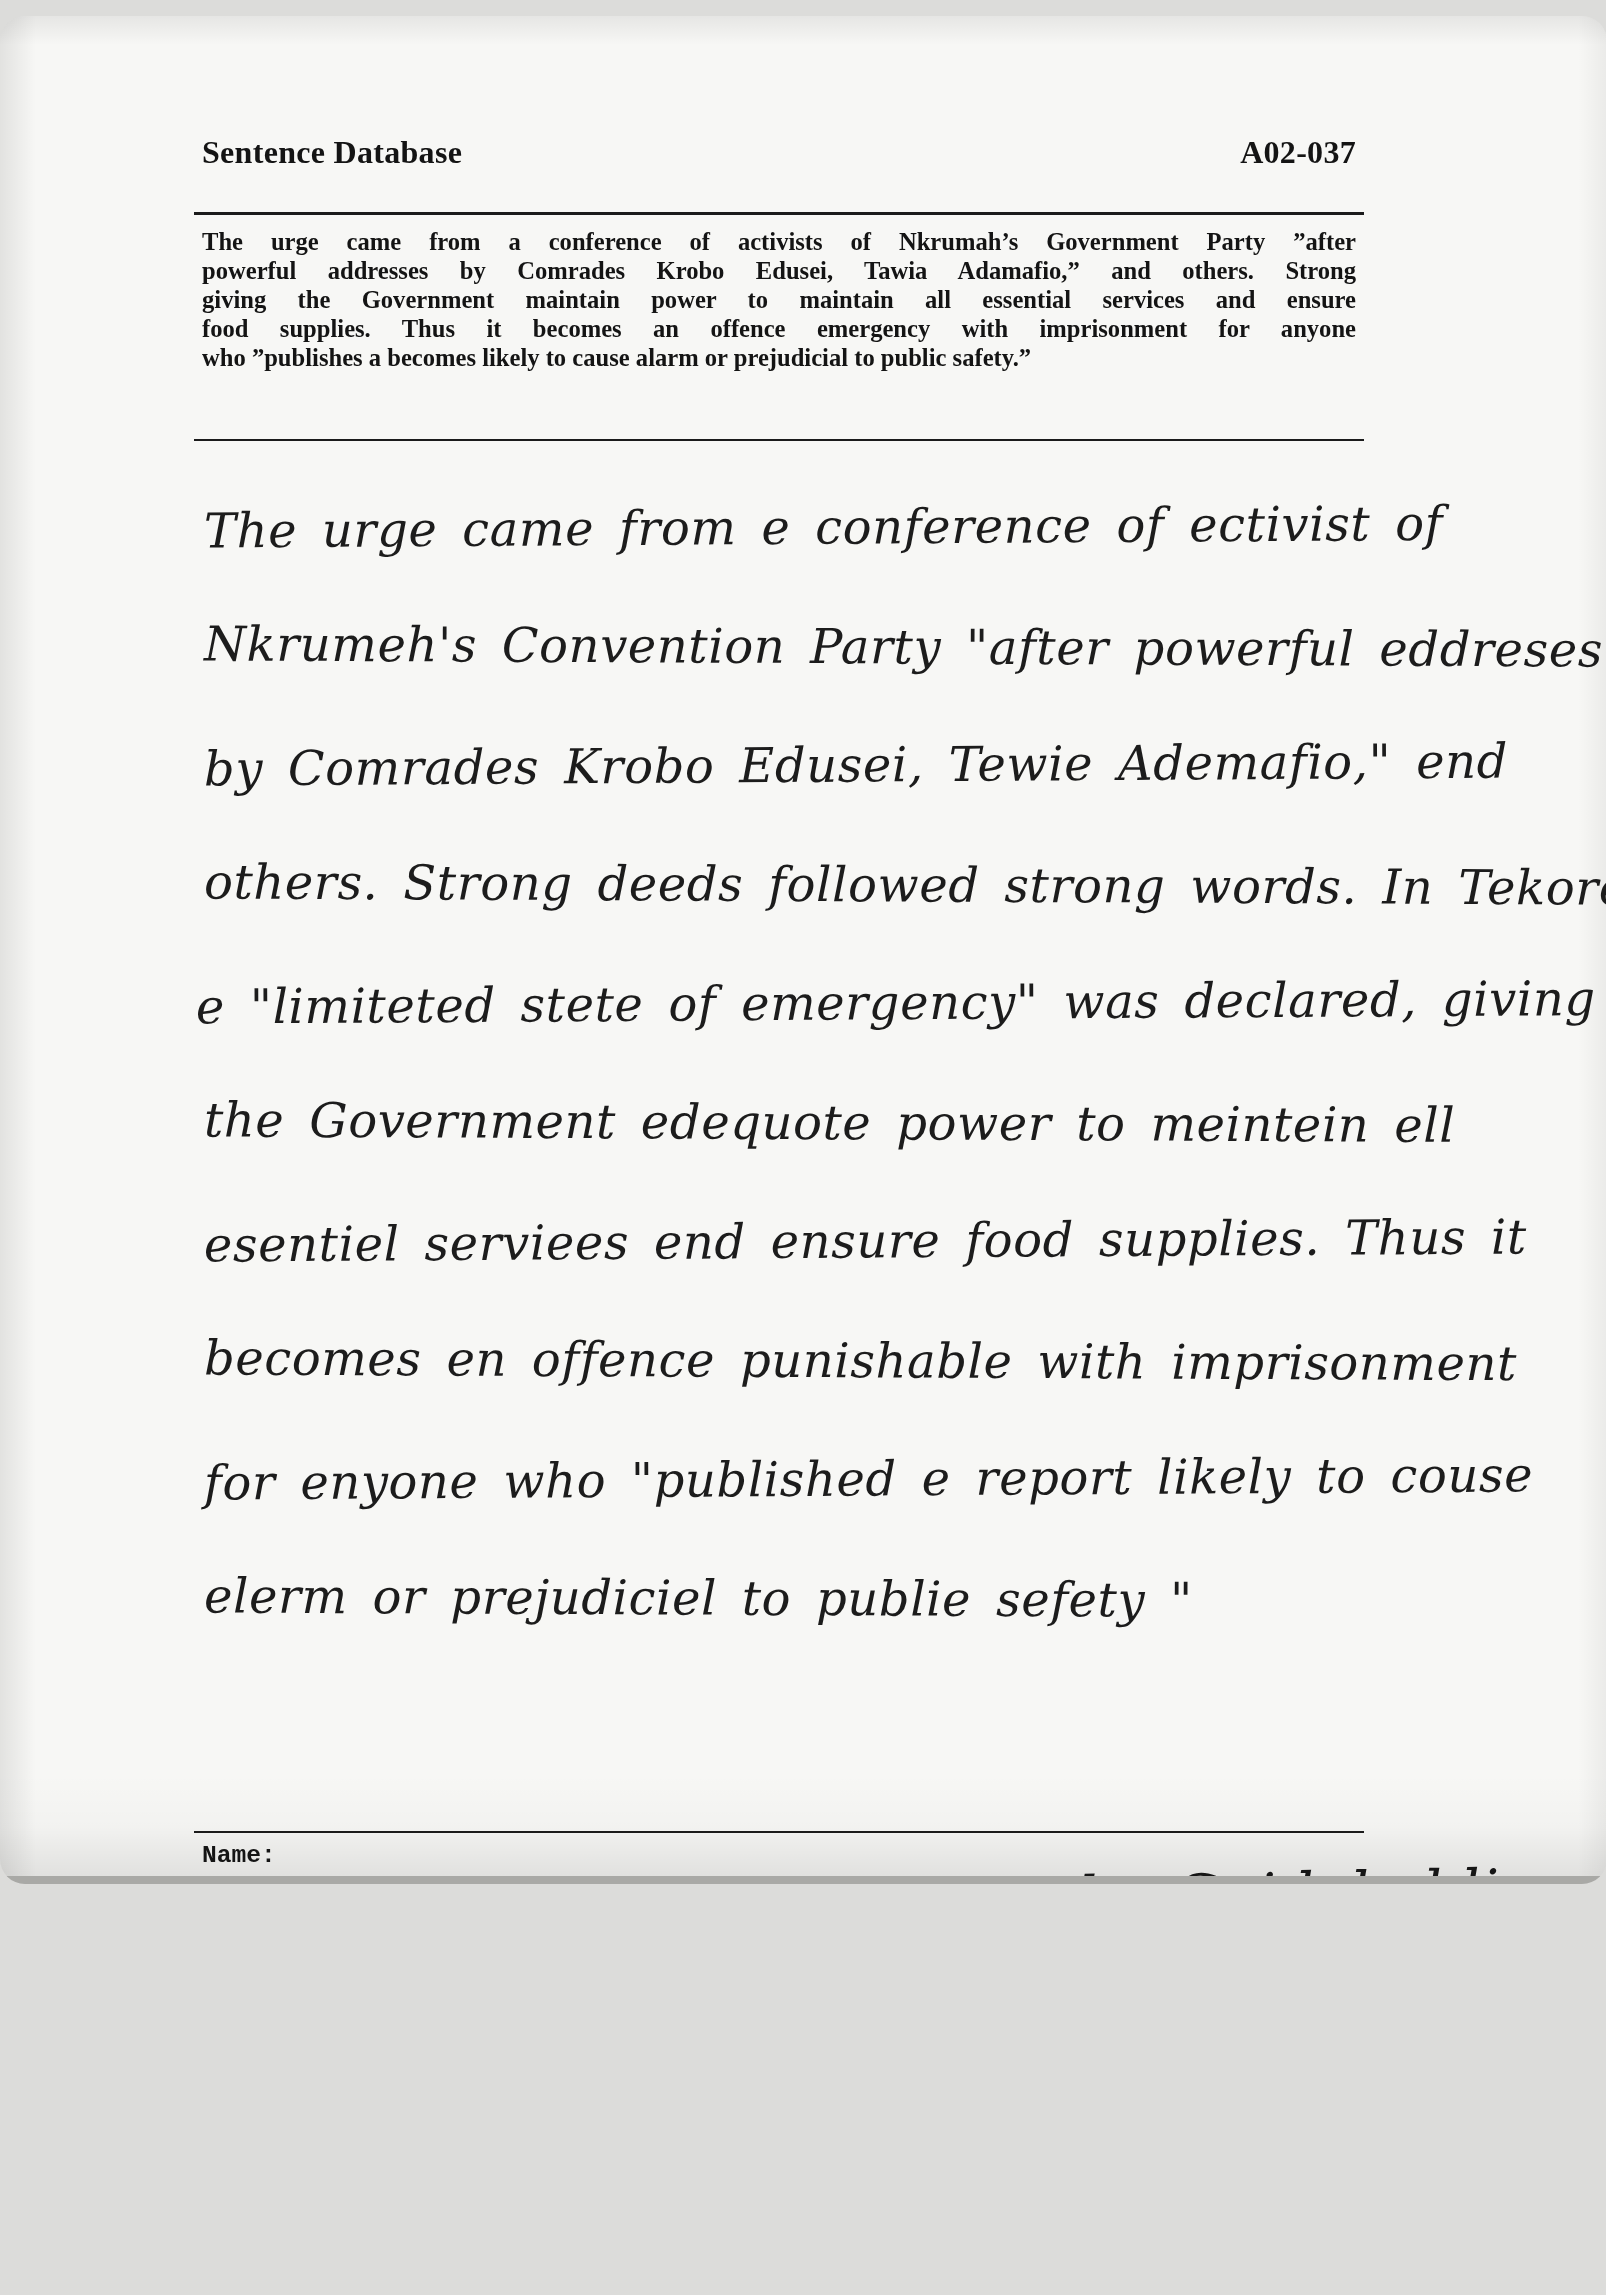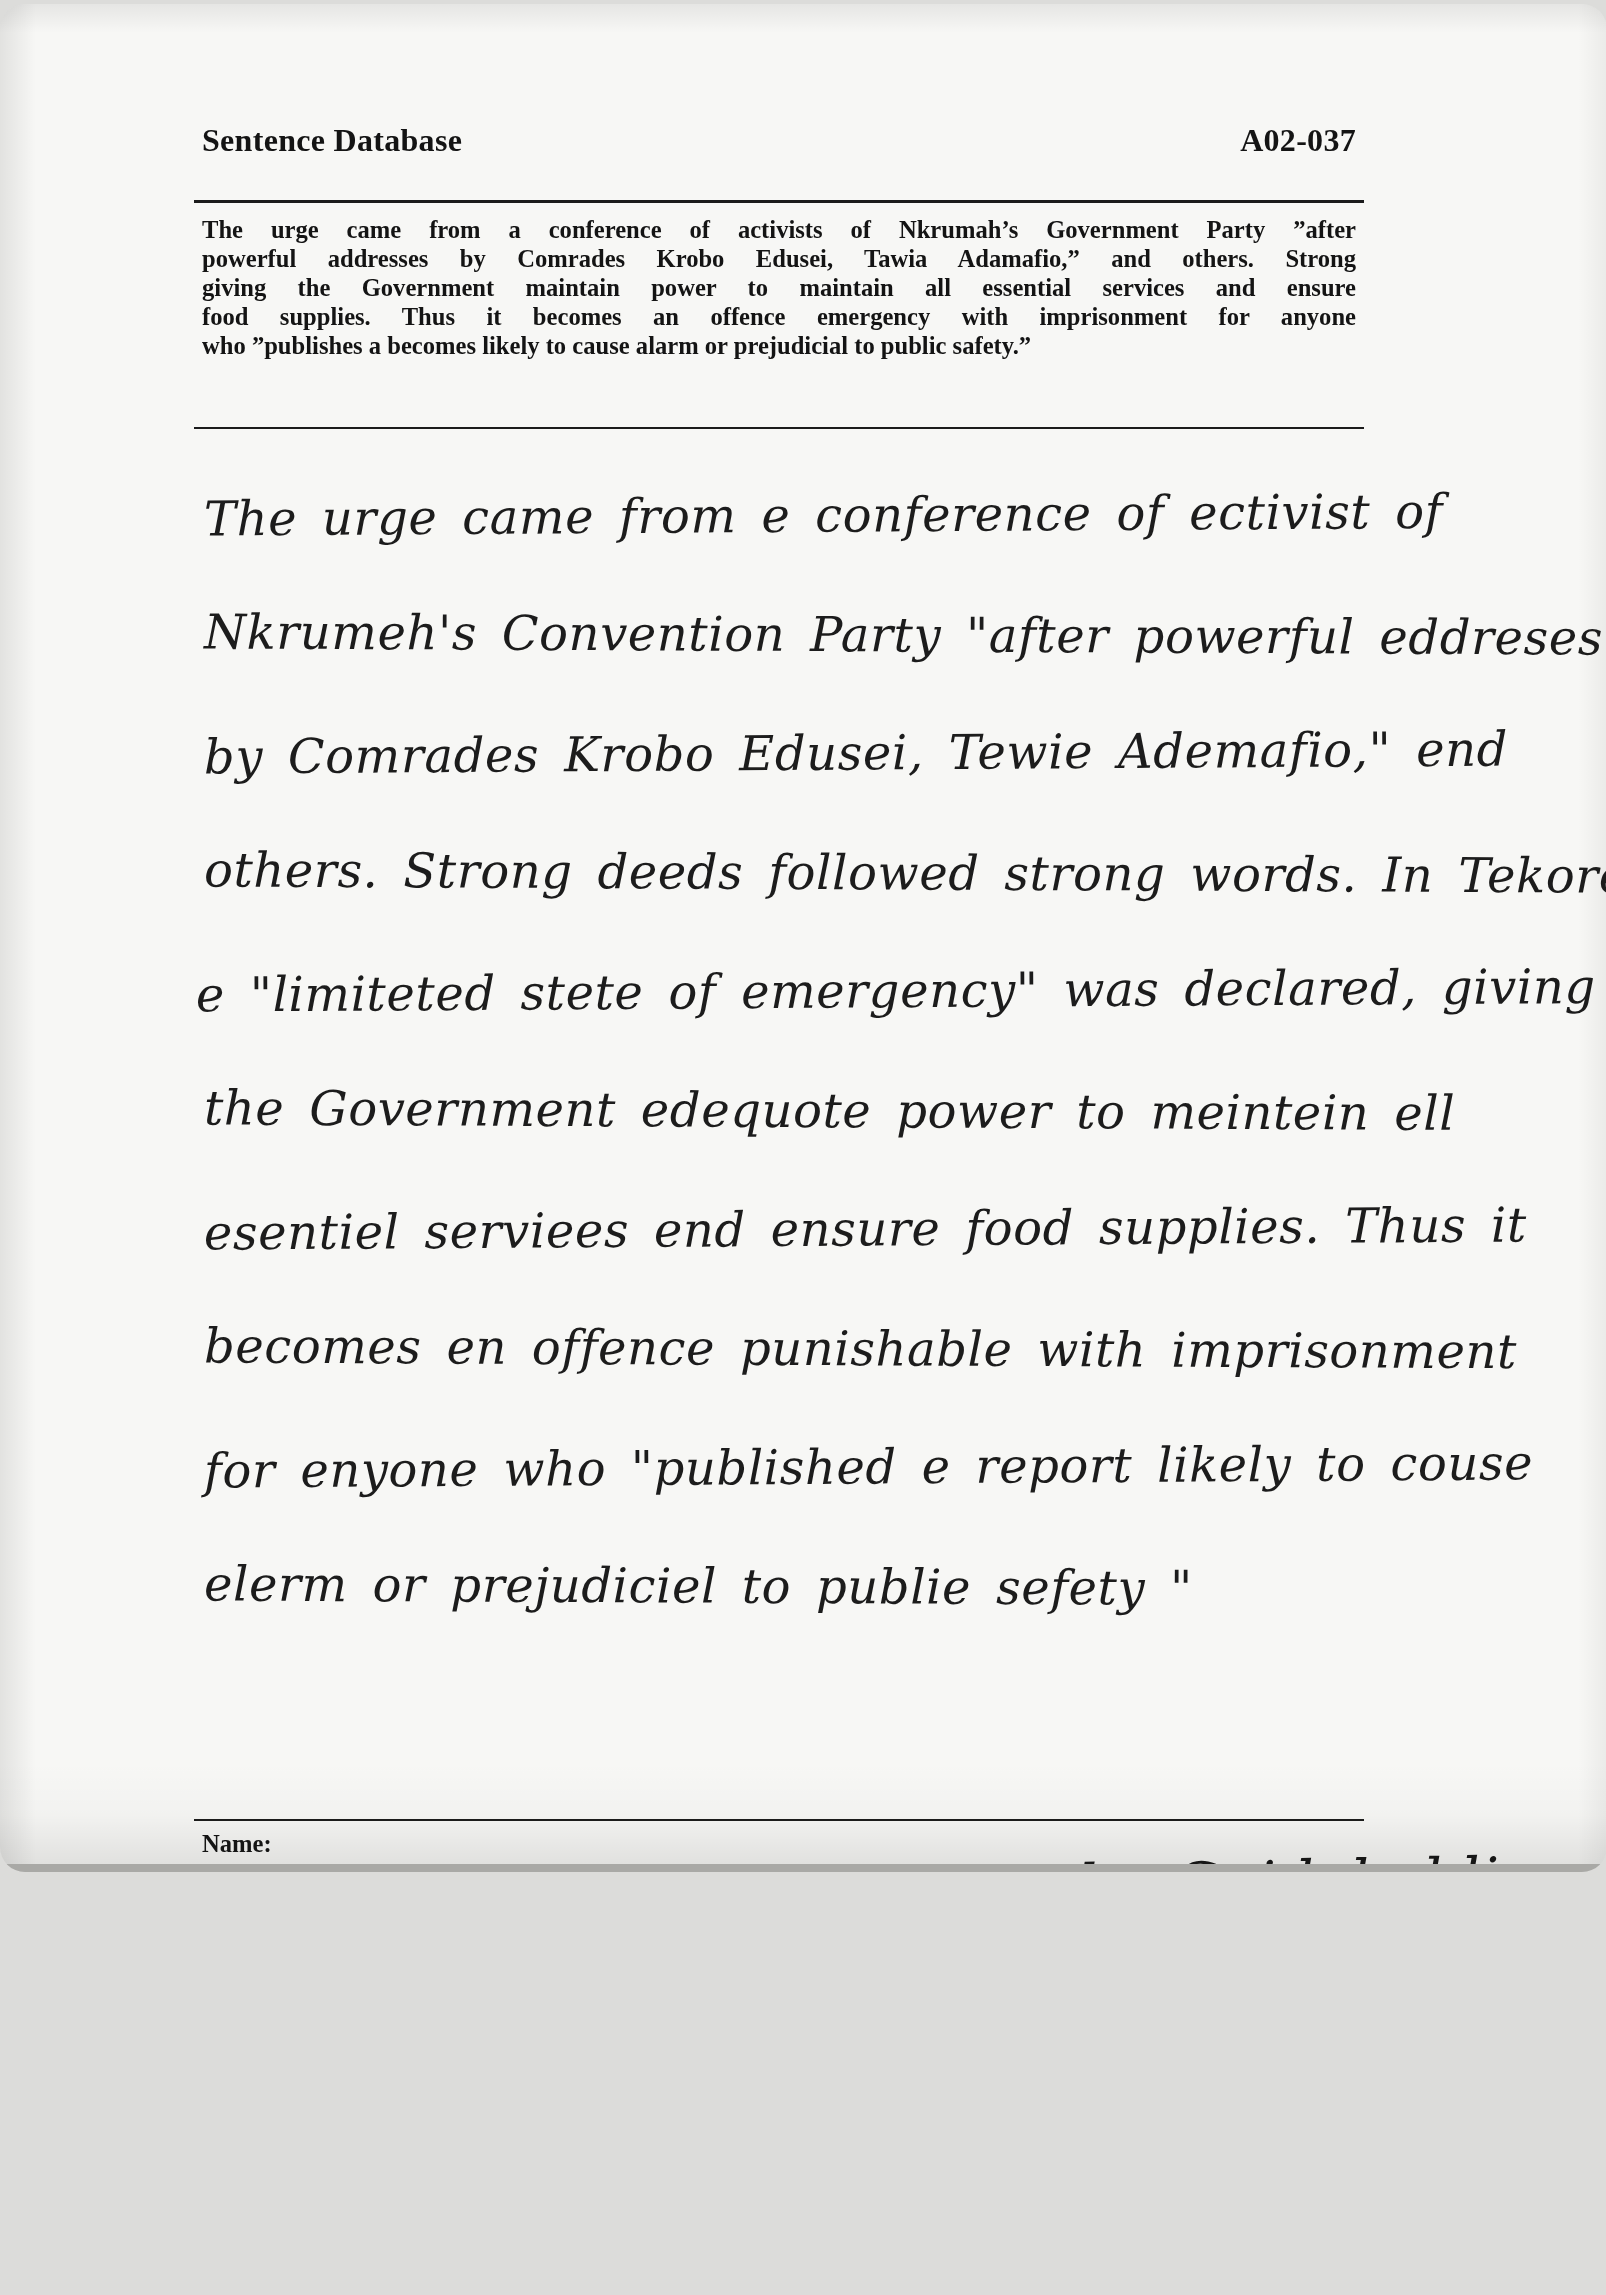--- a/index.html
+++ b/index.html
@@ -1,20 +1,20 @@
 <!DOCTYPE html>
 <html style="font-size:10.4px"><head>
 <meta charset="utf-8">
 <style>
   html, body { margin: 0; padding: 0; background: #dcdcda; }
   .page {
     position: relative;
     width: 1607px;
     height: 1868px;
-    margin: 4px auto;
+    margin: 16px auto;
     background-color: #f7f7f5;
     overflow: hidden;
     font-family: "Liberation Serif", serif;
     color: #141414;
     border-radius: 25px;
   }
   
   .page::before {
     content: "";
     position: absolute;
@@ -94,20 +94,21 @@
   }
   .hline:nth-child(odd)  { transform: rotate(-0.35deg); }
   .hline:nth-child(even) { transform: rotate(0.25deg);  }
   .hline:nth-child(5)    { margin-left: -7.8px; }
 
   .name-label {
     position: absolute;
     left: 202px; top: 1826px;
     font-size: 24.6px;
     font-weight: 700;
+    font-family: Liberation Mono, monospace;
   }
   .signature {
     position: absolute;
     left: 888px; top: 1846px;
     font-family: "DejaVu Serif", serif;
     font-style: italic;
     font-size: 57px;
     color: #161616;
     letter-spacing: 1.3px;
     word-spacing: 19.4px;

